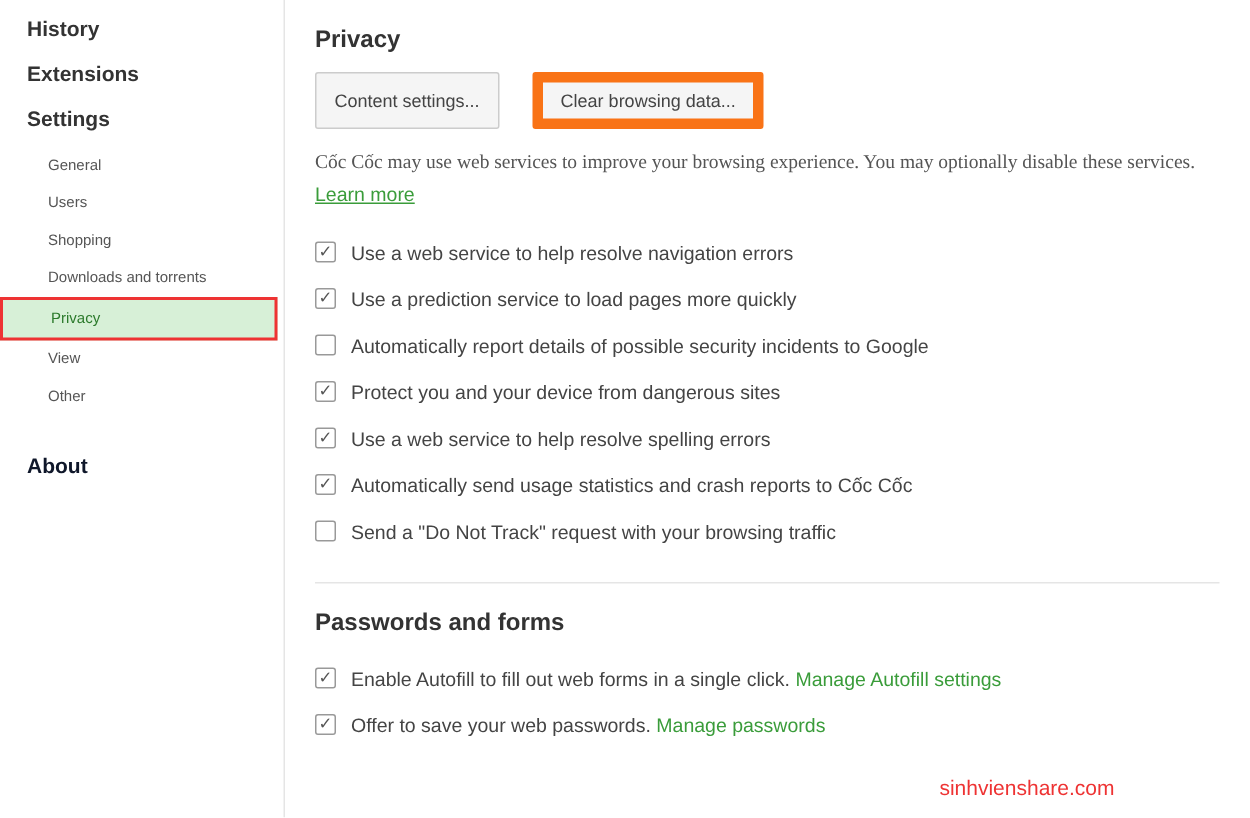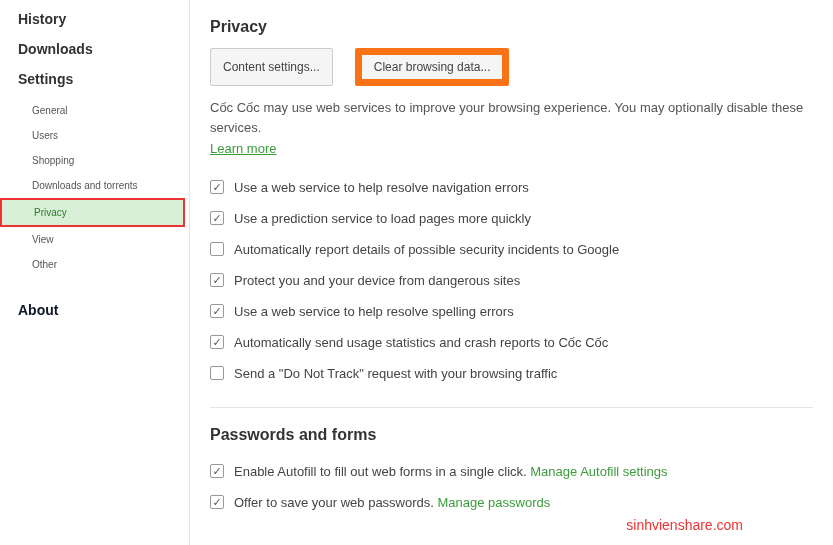--- a/index.html
+++ b/index.html
@@ -75,34 +75,36 @@
   }
   .btn.highlight {
     border: 7px solid #f97316;
     margin-left: 12px;
   }
   .desc {
     font-size: 13px;
     color: #555;
     margin-bottom: 4px;
     line-height: 1.5;
+    font-family: Liberation Serif, serif;
   }
   .link {
     color: #3a9c3a;
     text-decoration: underline;
     cursor: pointer;
   }
   .link-plain {
     color: #3a9c3a;
     text-decoration: none;
     cursor: pointer;
   }
   .cb-list { margin-top: 16px; }
   .cb-row {
     display: flex;
+    align-items: center;
     gap: 10px;
     padding: 8px 0;
     font-size: 13px;
     color: #444;
   }
   .cb {
     width: 14px;
     height: 14px;
     border: 1px solid #999;
     border-radius: 2px;
@@ -132,21 +134,21 @@
     font-size: 14px;
   }
   .inline-label { display: inline; }
 </style>
 </head>
 <body>
 
 <div class="layout">
   <nav class="sidebar">
     <div class="side-top-item">History</div>
-    <div class="side-top-item">Downloads</div>
+    <div class="side-top-item">Extensions</div>
     <div class="side-top-item">Settings</div>
     <ul class="side-sub">
       <li>General</li>
       <li>Users</li>
       <li>Shopping</li>
       <li>Downloads and torrents</li>
       <li class="active">Privacy</li>
       <li>View</li>
       <li>Other</li>
     </ul>

